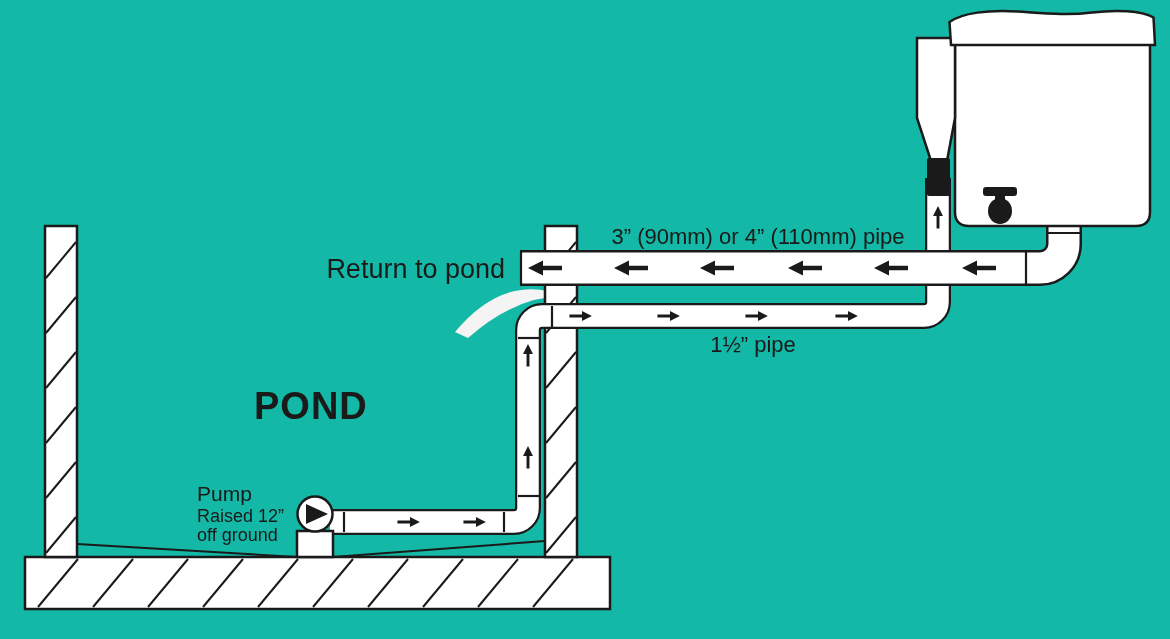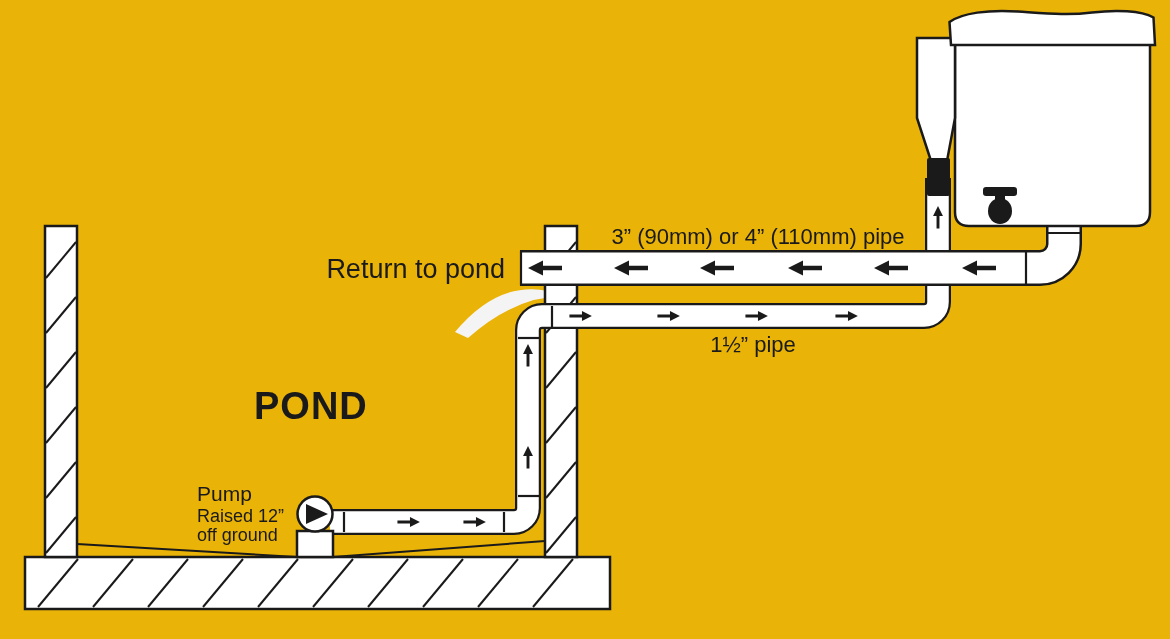--- a/index.html
+++ b/index.html
@@ -1,20 +1,20 @@
 <!DOCTYPE html>
 <html><head>
 <meta charset="utf-8">
 <style>
   html, body { margin: 0; padding: 0; background: #ffffff; }
   .canvas {
     position: relative;
     width: 1170px;
     height: 639px;
-    background: #eab308;
+    background: #14b8a6;
     overflow: hidden;
     font-family: "Liberation Sans", sans-serif;
   }
   svg { display: block; }
   text {
     font-family: "Liberation Sans", sans-serif;
     fill: #1a1a1a;
   }
   .lbl-large  { font-size: 27px; }
   .lbl-med    { font-size: 22px; }

